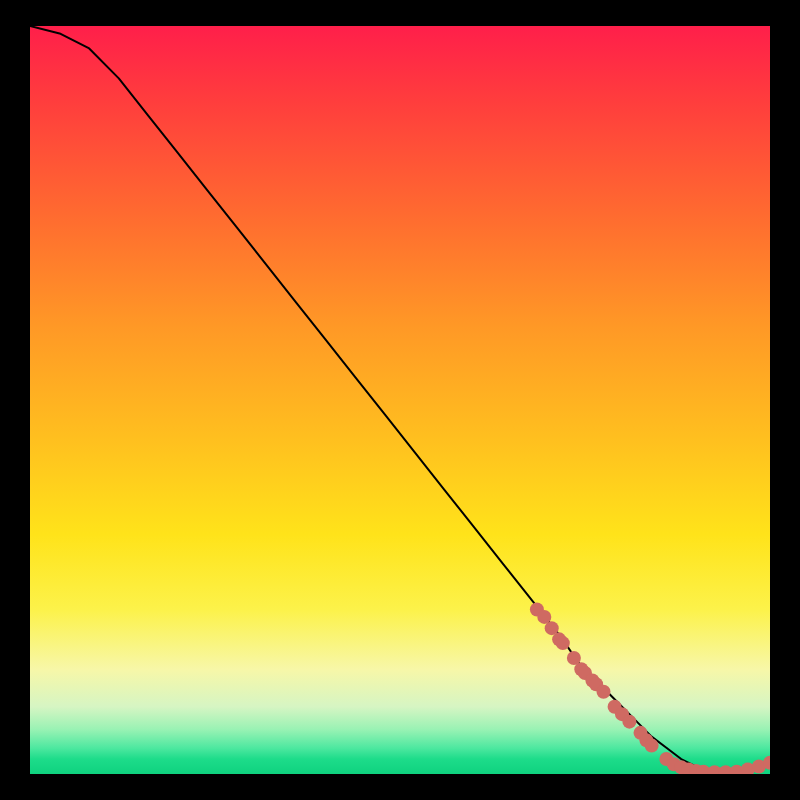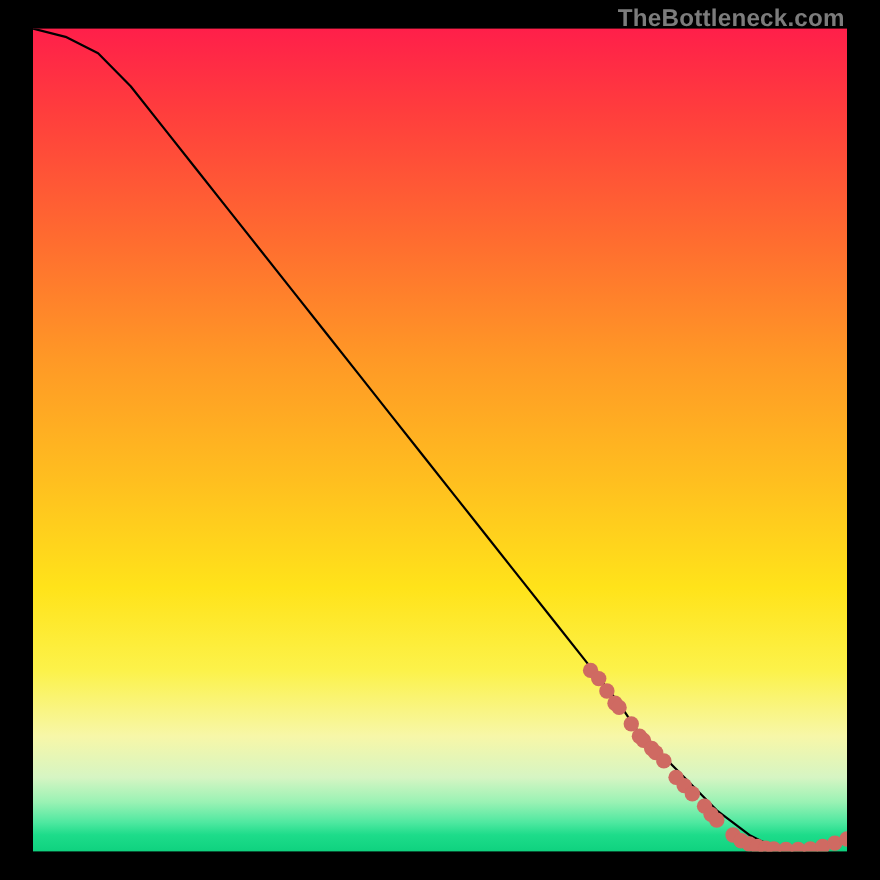--- a/index.html
+++ b/index.html
@@ -67,21 +67,20 @@
   }
   .marker {
     fill: #cf6a62;
     stroke: none;
   }
 </style>
 </head>
 <body>
 
 <div class="stage">
-  <div class="watermark">TheBottleneck.com</div>
   <div class="panel">
     <div class="gradient"></div>
     <svg class="plot" viewBox="0 0 740 748">
       <path id="curve-path" class="curve-line" d="M0.00 0.00 L29.60 7.48 L59.20 22.44 L88.80 52.36 L118.40 89.76 L148.00 127.16 L177.60 164.56 L207.20 201.96 L236.80 239.36 L266.40 276.76 L296.00 314.16 L325.60 351.56 L355.20 388.96 L384.80 426.36 L414.40 463.76 L444.00 501.16 L473.60 538.56 L503.20 575.96 L532.80 613.36 L547.60 635.80 L562.40 650.76 L577.20 665.72 L592.00 680.68 L606.80 695.64 L621.60 710.60 L636.40 721.82 L651.20 733.04 L666.00 740.52 L680.80 744.26 L695.60 745.76 L710.40 746.50 L725.20 743.51 L740.00 736.78"></path>
       <g id="markers-group">
           <circle cx="506.90" cy="583.44" r="7" class="marker"></circle>
           <circle cx="514.30" cy="590.92" r="7" class="marker"></circle>
           <circle cx="521.70" cy="602.14" r="7" class="marker"></circle>
           <circle cx="529.10" cy="613.36" r="7" class="marker"></circle>
           <circle cx="532.80" cy="617.10" r="7" class="marker"></circle>

